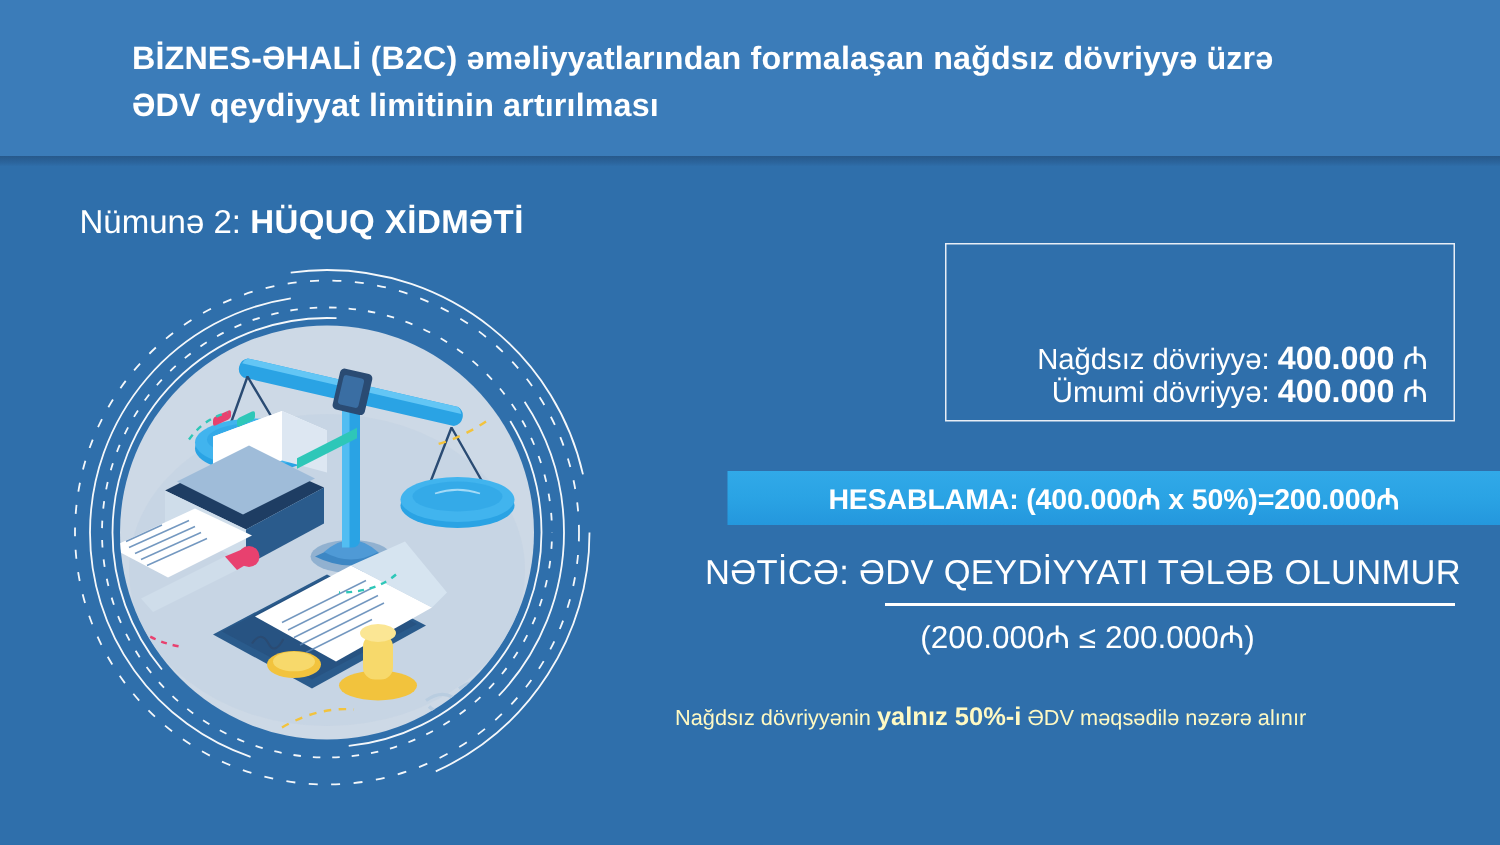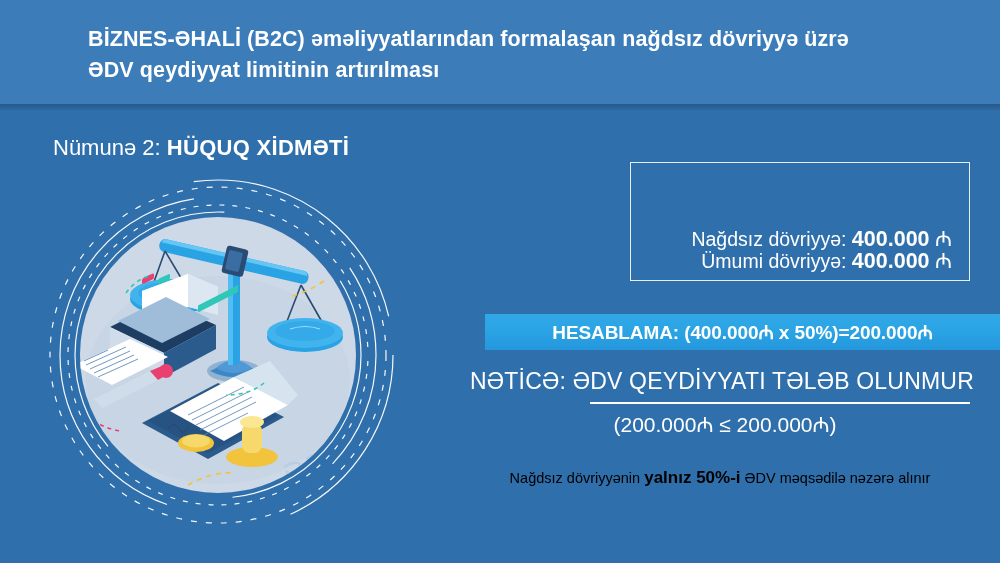--- a/index.html
+++ b/index.html
@@ -152,22 +152,21 @@
     font-size: 21px;
     white-space: nowrap;
   }
 
   
   #footnote {
     position: absolute;
     left: 450px;
     top: 468px;
     width: 540px;
-    text-align: center;
-    color: #000000;
+    color: #fef9c3;
     font-size: 14.5px;
     white-space: nowrap;
   }
   #footnote .fn-strong { font-weight: bold; font-size: 17px; }
 </style>
 </head>
 <body>
 
 <div id="slide">
 

